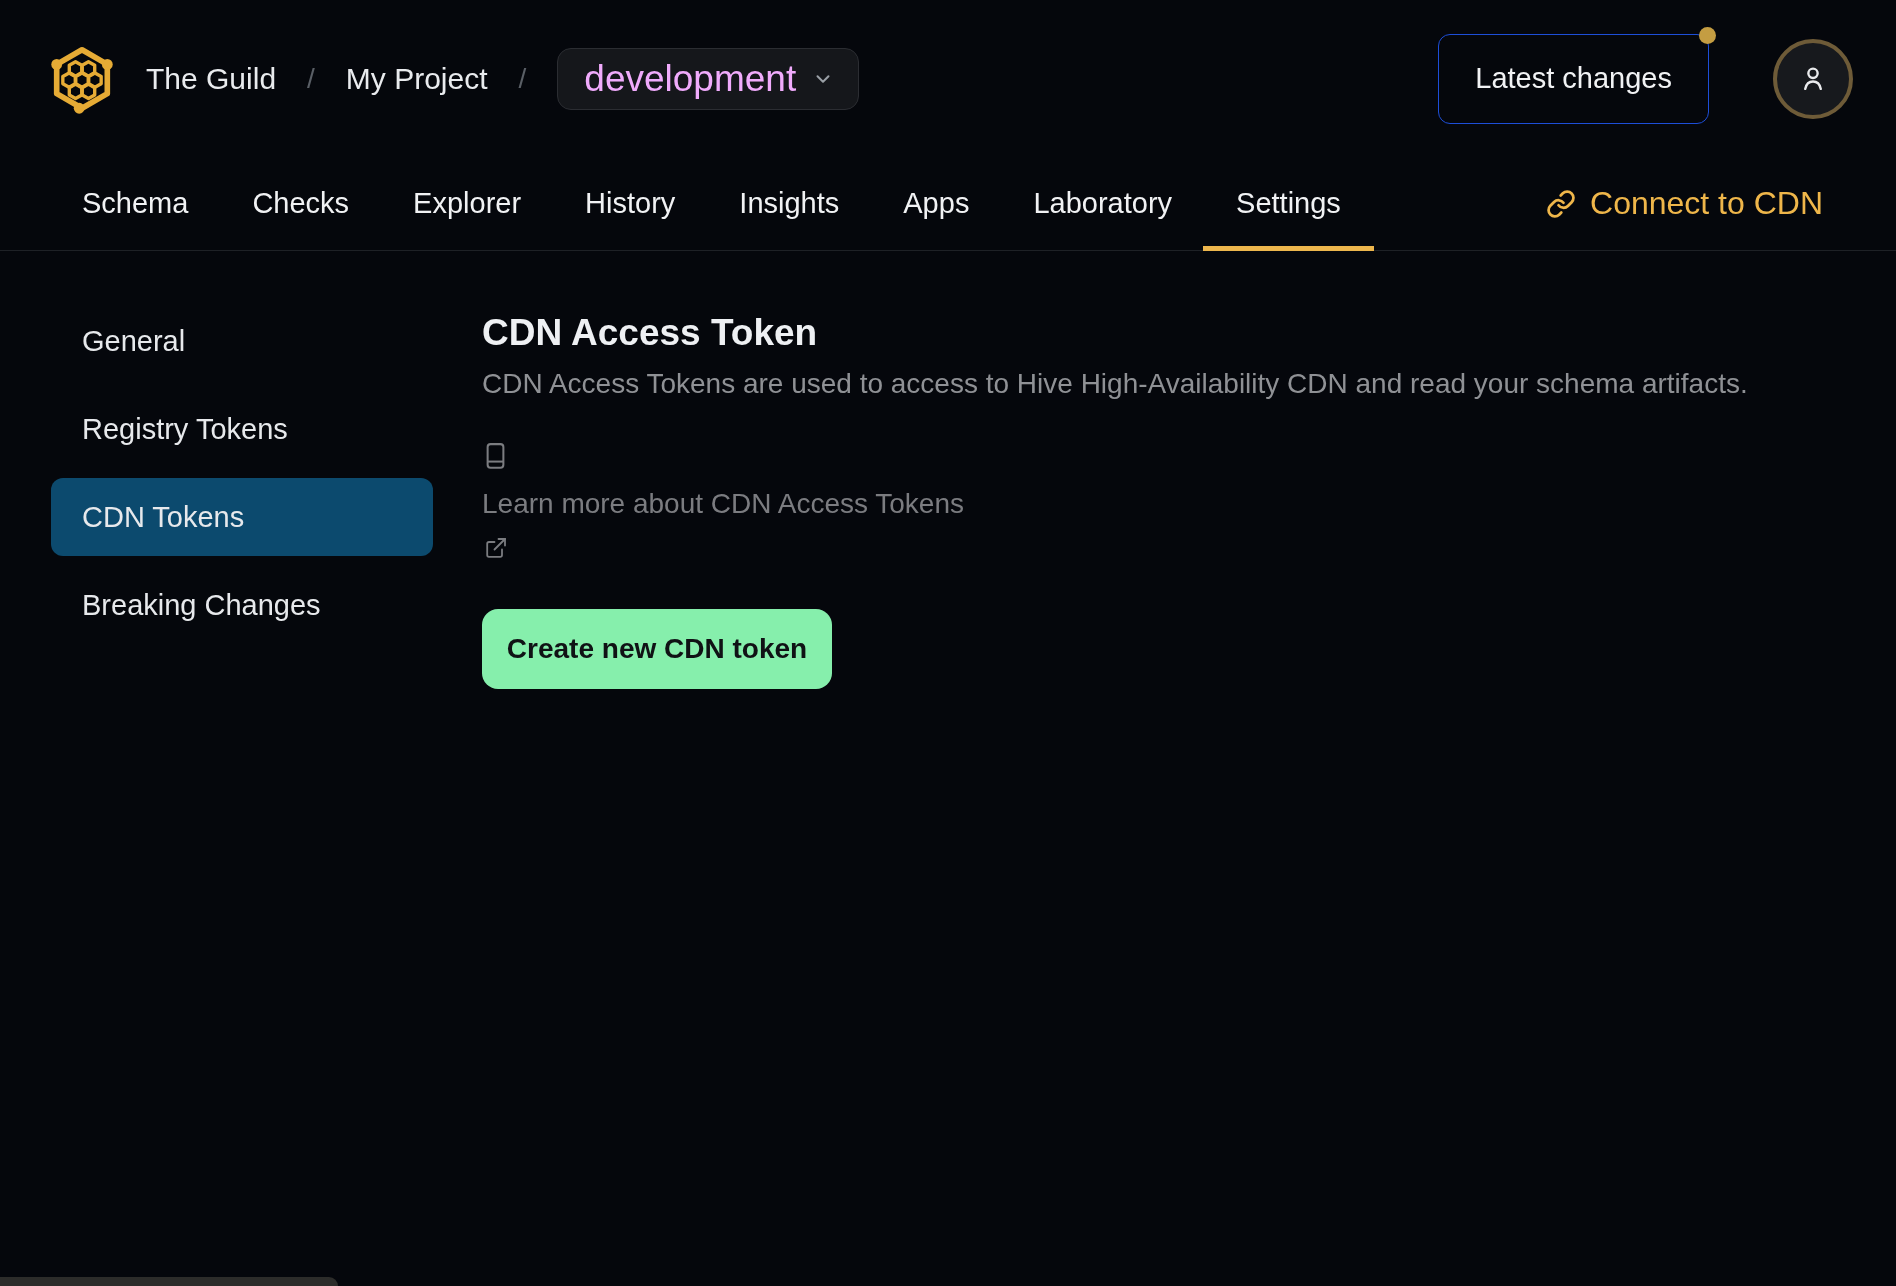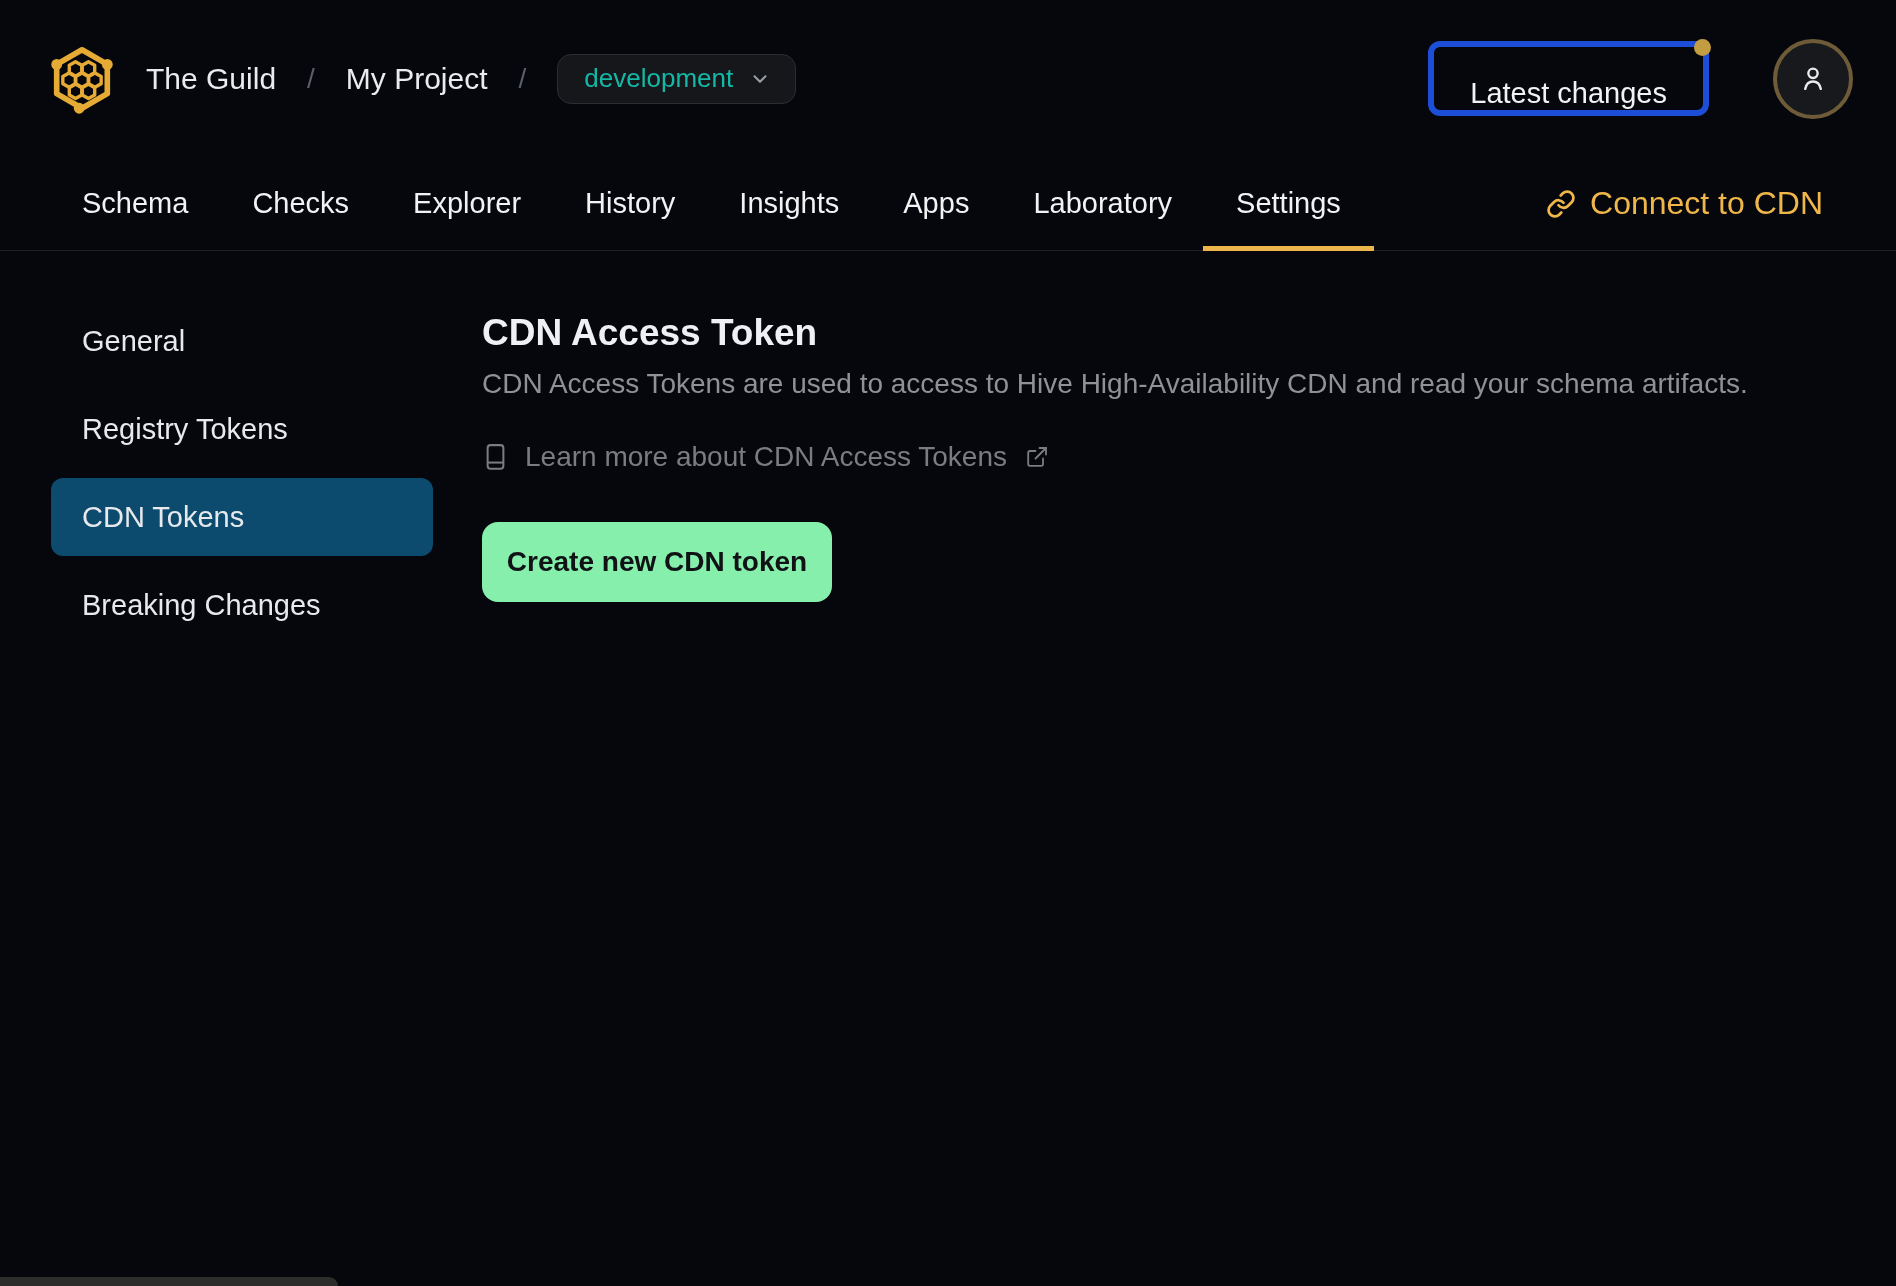--- a/index.html
+++ b/index.html
@@ -17,31 +17,31 @@
   .header {
     position:absolute; top:0; left:0; right:0; height:157px;
     display:flex; align-items:center;
     padding:0 43px 0 46px;
   }
   .logo { width:72px; height:72px; margin-right:28px; display:flex; align-items:center; justify-content:center; cursor:pointer; }
   .breadcrumb { display:flex; align-items:center; gap:31px; font-size:30px; }
   .crumb { color:#e9ebee; text-decoration:none; cursor:pointer; }
   .sep { color:#5a5f66; font-size:28px; }
   .target-select {
-    margin-left:0; height:50px; padding:0 24px 0 26px;
+    margin-left:0; height:62px; padding:0 24px 0 26px;
     background:#15171b; border:1px solid #2b2d32; border-radius:14px;
     display:flex; align-items:center; gap:16px;
-    color:#14b8a6; font-size:26px; font-family:inherit; cursor:pointer;
+    color:#f0abfc; font-size:37px; font-family:inherit; cursor:pointer;
   }
   .spacer { flex:1; }
   .latest-btn {
-    position:relative; height:75px; padding:0 36px;
-    background:transparent; border:6px solid #1d4ed8; border-radius:12px;
+    position:relative; height:90px; padding:0 36px;
+    background:transparent; border:1px solid #1d4ed8; border-radius:12px;
     color:#f1f2f4; font-size:29px; font-family:inherit; cursor:pointer;
-    display:flex; align-items:flex-end;
+    display:flex; align-items:center;
   }
   .notif-dot {
     position:absolute; top:-8px; right:-8px;
     width:17px; height:17px; border-radius:50%;
     background:#c49d42;
   }
   .avatar {
     margin-left:64px; width:80px; height:80px; border-radius:50%;
     background:#17191d; border:4px solid #6e5b38;
     display:flex; align-items:center; justify-content:center; cursor:pointer;
@@ -77,22 +77,22 @@
     display:flex; align-items:center;
     padding-left:31px; border-radius:12px;
     color:#e7e9ec; font-size:29px; cursor:pointer;
   }
   .side-item.active { background:#0c4a6e; }
 
   .content { flex:1; padding:60px 40px 0 49px; }
   .page-title { font-size:37px; line-height:44px; font-weight:700; color:#eef0f3; }
   .page-desc { margin-top:12px; font-size:28px; line-height:34px; color:#8f9195; }
   .learn-more {
-    margin-top:40px; display:flex; align-items:center; gap:16px;
-    color:#7b7c80; font-size:28px; cursor:pointer; text-decoration:none; width:fit-content;
+    margin-top:40px; display:flex; align-items:flex-start; gap:16px;
+    color:#7b7c80; font-size:28px; cursor:pointer; text-decoration:none; width:fit-content;flex-direction:column;
   }
   .learn-more .ext { margin-left:2px; }
   .create-btn {
     margin-top:49px; width:350px; height:80px;
     background:#86efac; color:#101215;
     border:none; border-radius:16px;
     font-size:28px; font-weight:600; font-family:inherit; cursor:pointer;
     display:flex; align-items:center; justify-content:center;
   }
 

